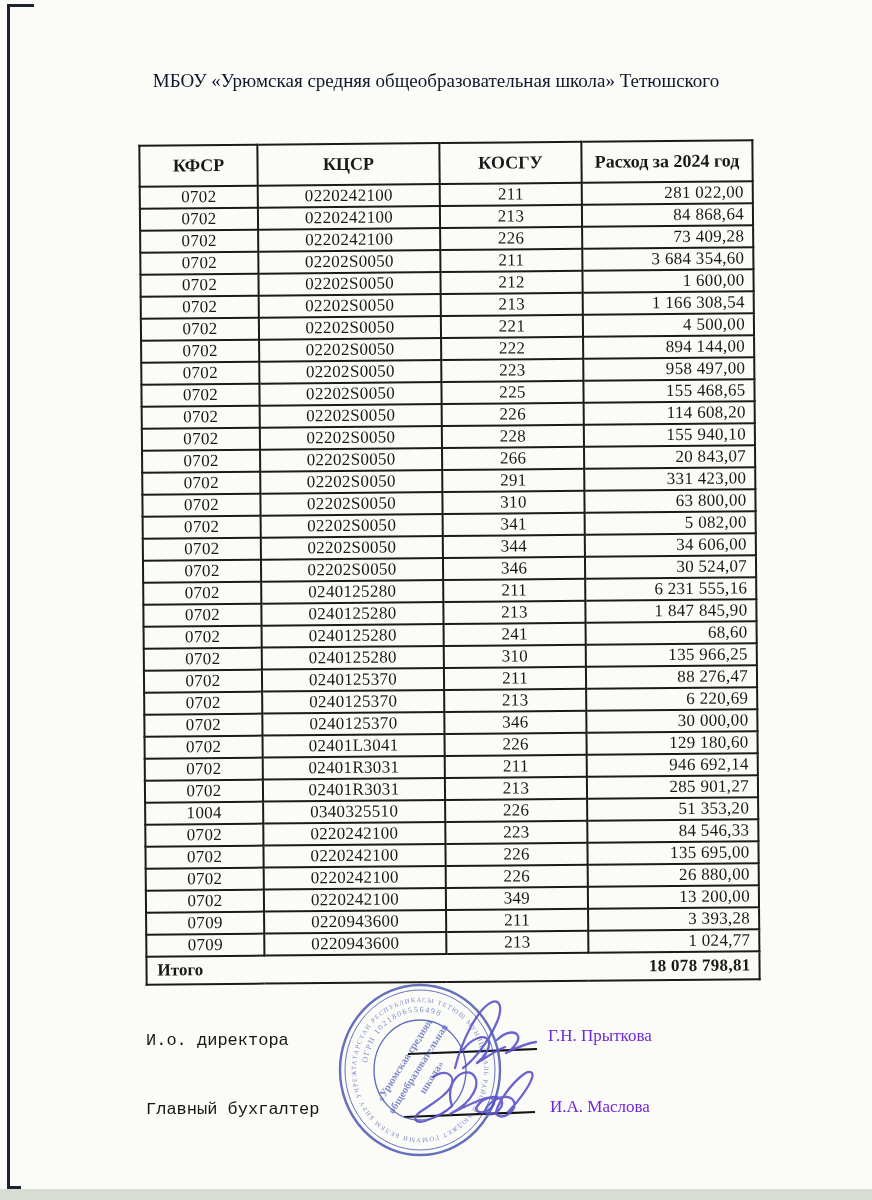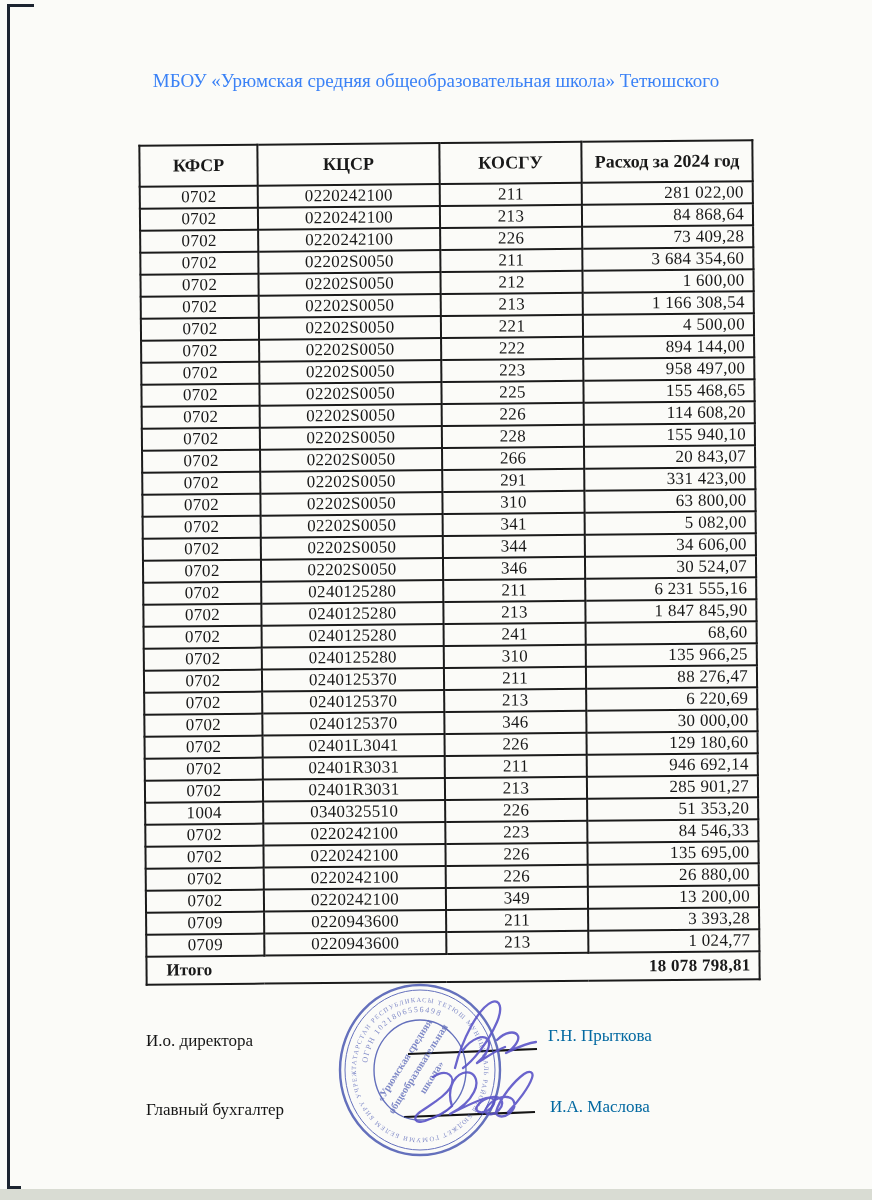--- a/index.html
+++ b/index.html
@@ -8,38 +8,38 @@
     background:#fbfbf8;
     font-family:"Liberation Serif","DejaVu Serif",serif;
     color:#1a1a1a;
   }
   
   .edge-line{position:absolute;background:#1c2430;}
   .bottom-strip{position:absolute;left:0;top:1189px;width:872px;height:11px;background:#d9dcd3;}
   
   .title{
     position:absolute;left:96px;top:66px;width:680px;
-    text-align:center;font-size:19px;line-height:29px;color:#3b82f6;
+    text-align:center;font-size:19px;line-height:29px;color:#0f172a;
   }
   
   .table-wrap{position:absolute;left:142px;top:142px;width:613px;
     transform:rotate(-0.5deg);transform-origin:50% 50%;}
   table.doc{border-collapse:collapse;table-layout:fixed;width:613px;color:#191919;}
   table.doc th,table.doc td{border:2px solid #1b1b1b;overflow:hidden;white-space:nowrap;}
   table.doc thead th{height:39px;font-size:18px;font-weight:bold;text-align:center;padding:0 2px;}
   table.doc tbody td{height:20px;font-size:17px;line-height:20px;text-align:center;padding:0;letter-spacing:.3px;}
   table.doc td.amt{text-align:right;padding-right:8px;}
   .total-cell{padding:0;height:26px;}
   .total-inner{display:flex;justify-content:space-between;align-items:center;height:26px;
     font-weight:bold;font-size:17px;}
-  .total-inner .tl{padding-left:19px;}
+  .total-inner .tl{padding-left:10px;}
   .total-inner .tv{padding-right:8px;letter-spacing:.3px;}
   
-  .sig-label{position:absolute;font-size:17px;color:#161616;}
-  .sig-name{position:absolute;font-size:17px;color:#0369a1;}
+  .sig-label{position:absolute;font-size:17px;color:#161616;font-family:Liberation Mono, monospace;}
+  .sig-name{position:absolute;font-size:17px;color:#6d28d9;}
   .overlay{position:absolute;left:0;top:0;width:872px;height:1200px;pointer-events:none;}
   .stamp-text{fill:#4a58b2;opacity:.82;}
 </style>
 </head>
 <body>
 
 <div class="edge-line" style="left:7px;top:4px;width:3px;height:1185px;"></div>
 <div class="edge-line" style="left:7px;top:4px;width:27px;height:3px;"></div>
 <div class="edge-line" style="left:7px;top:1186px;width:14px;height:3px;"></div>
 <div class="bottom-strip"></div>

